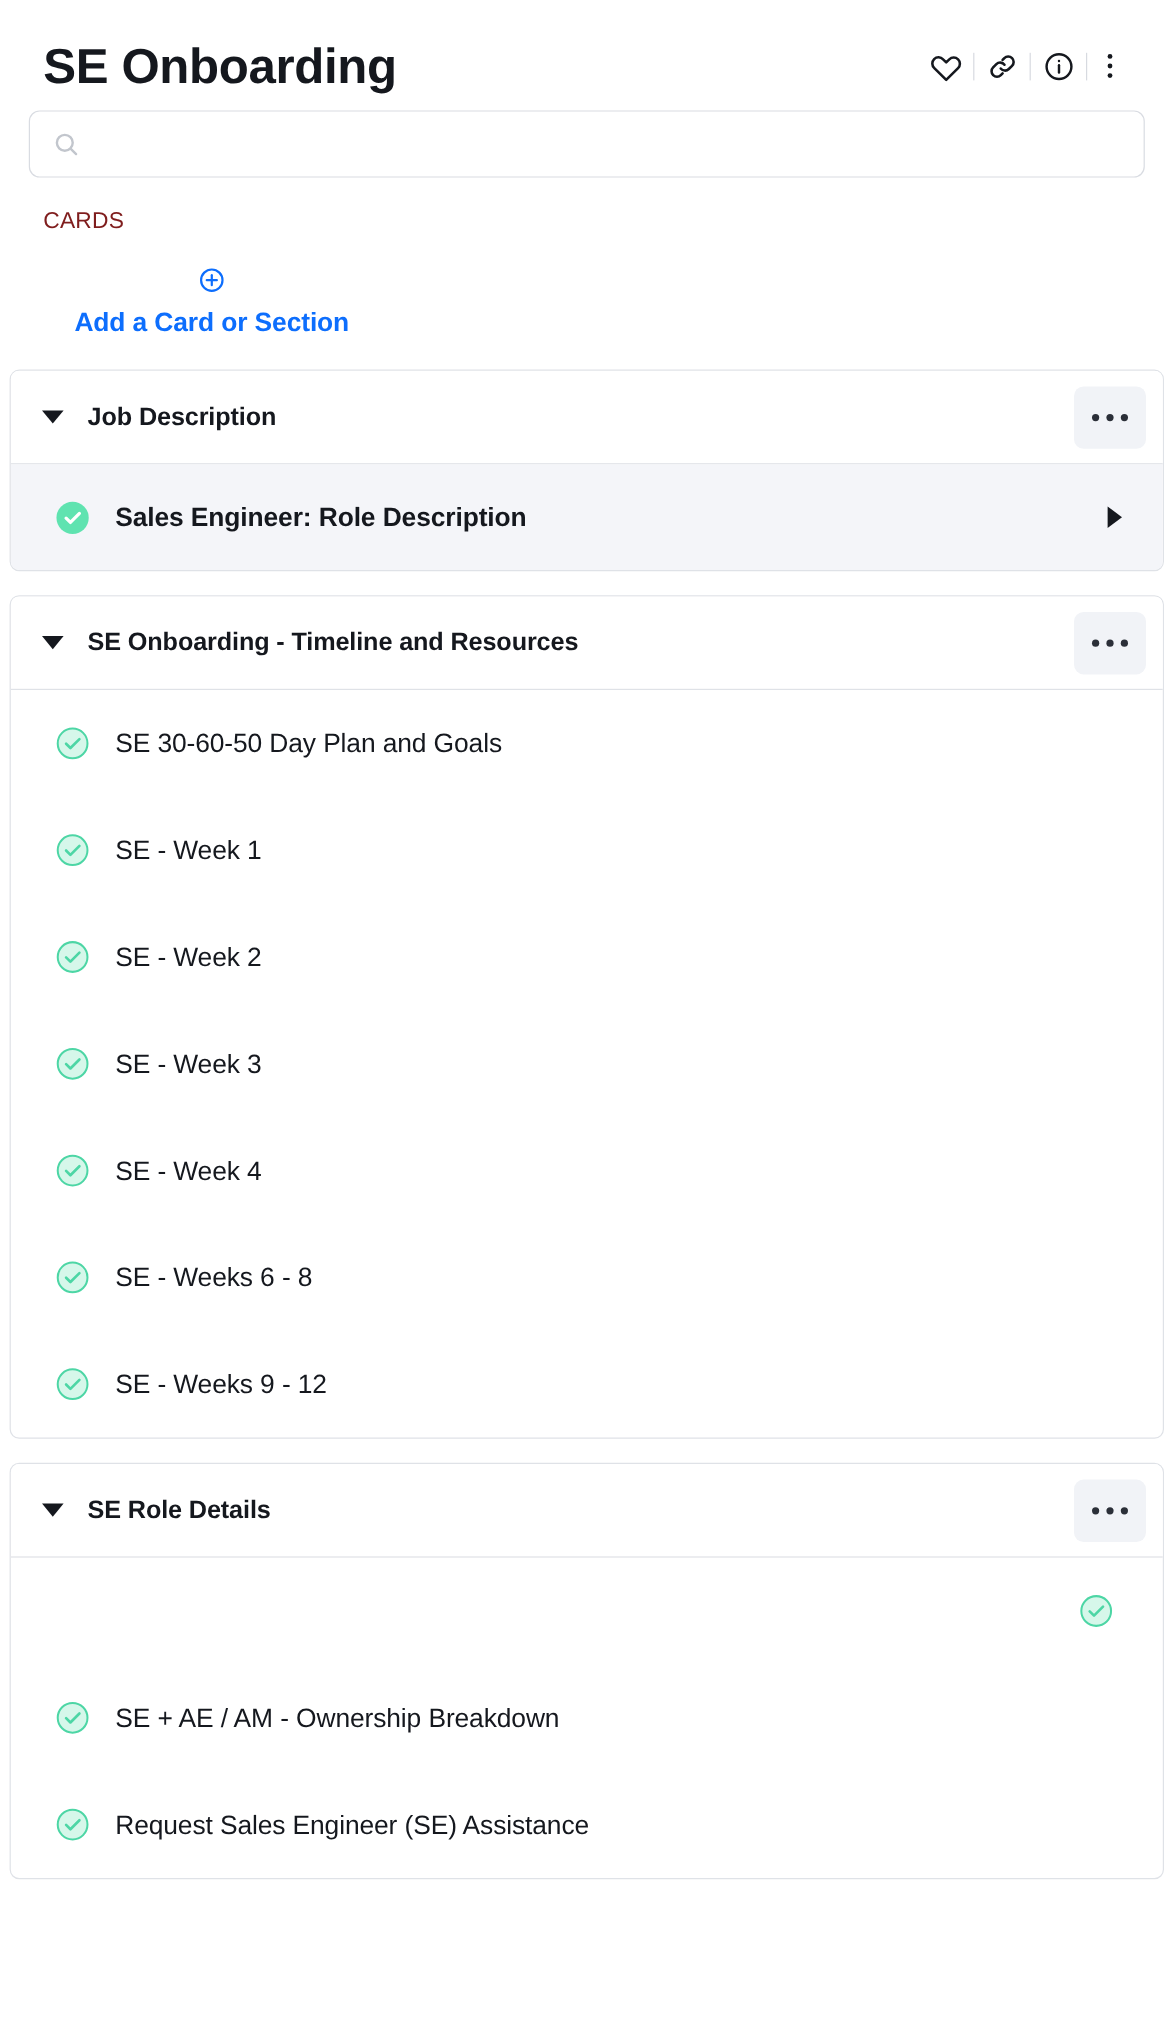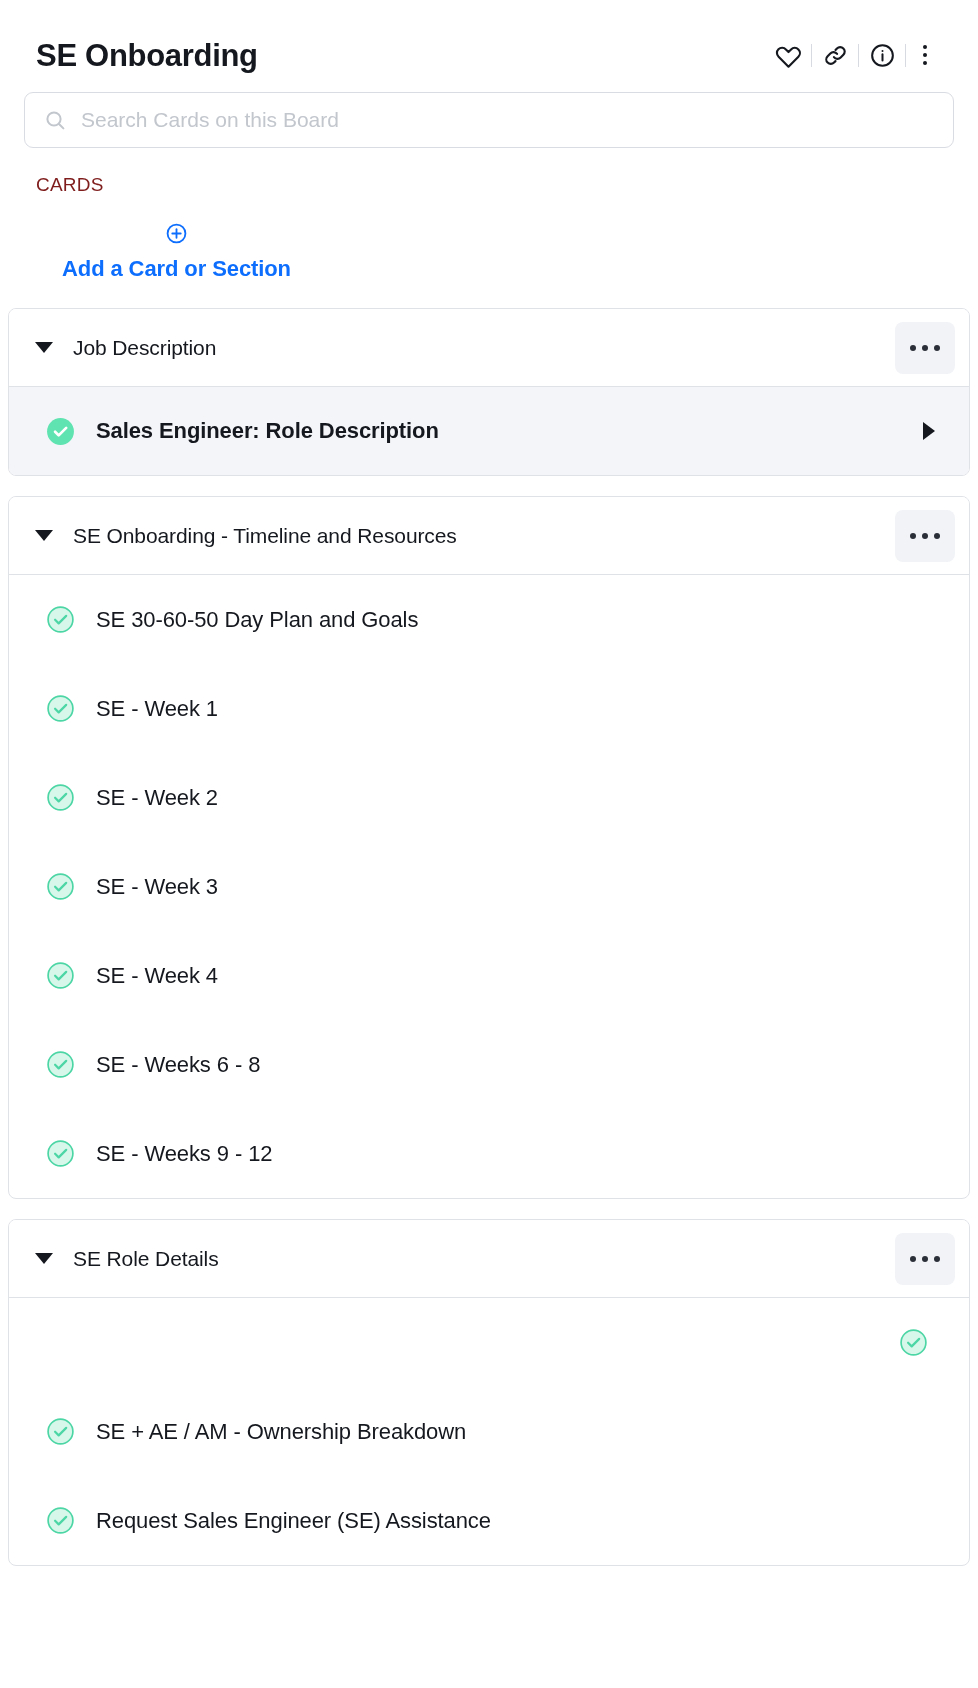--- a/index.html
+++ b/index.html
@@ -18,21 +18,21 @@
 
   
   .board-header {
     display: flex;
     align-items: center;
     justify-content: space-between;
     padding: 26px 30px 0 36px;
     height: 84px;
   }
   .board-title {
-    font-size: 31px;
+    font-size: 41px;
     font-weight: bold;
     letter-spacing: -0.3px;
     color: #15181e;
     line-height: 1;
   }
   .header-actions {
     display: flex;
     align-items: center;
     gap: 0px;
     padding-right: 6px;
@@ -132,21 +132,21 @@
     width: 0; height: 0;
     border-left: 9px solid transparent;
     border-right: 9px solid transparent;
     border-top: 11px solid #15181e;
     margin-right: 20px;
     cursor: pointer;
     flex: none;
   }
   .section-title {
     font-size: 21px;
-    font-weight: normal;
+    font-weight: bold;
     color: #15181e;
     flex: 1;
     letter-spacing: -0.1px;
   }
   .kebab-h {
     width: 60px; height: 52px;
     background: #f1f3f7;
     border-radius: 8px;
     display: flex; align-items: center; justify-content: center;
     gap: 6px;
@@ -236,21 +236,20 @@
   </div>
 
   <div class="search-wrap">
     <div class="search-box">
       <span class="mag">
         <svg width="24" height="24" viewBox="0 0 24 24" fill="none" stroke="#c2c6cd" stroke-width="2" stroke-linecap="round">
           <circle cx="11" cy="11" r="6.6"></circle>
           <line x1="16" y1="16" x2="20.4" y2="20.4"></line>
         </svg>
       </span>
-      <input class="search-input" type="text" placeholder="Search Cards on this Board" style="">
     </div>
   </div>
 
   <div class="cards-label">CARDS</div>
 
   <div class="add-row">
     <span style="display:flex;">
       <svg width="23" height="23" viewBox="0 0 24 24" fill="none" stroke="#0d6efd" stroke-width="1.9" stroke-linecap="round">
         <circle cx="12" cy="12" r="9.3"></circle>
         <line x1="12" y1="7.6" x2="12" y2="16.4"></line>

